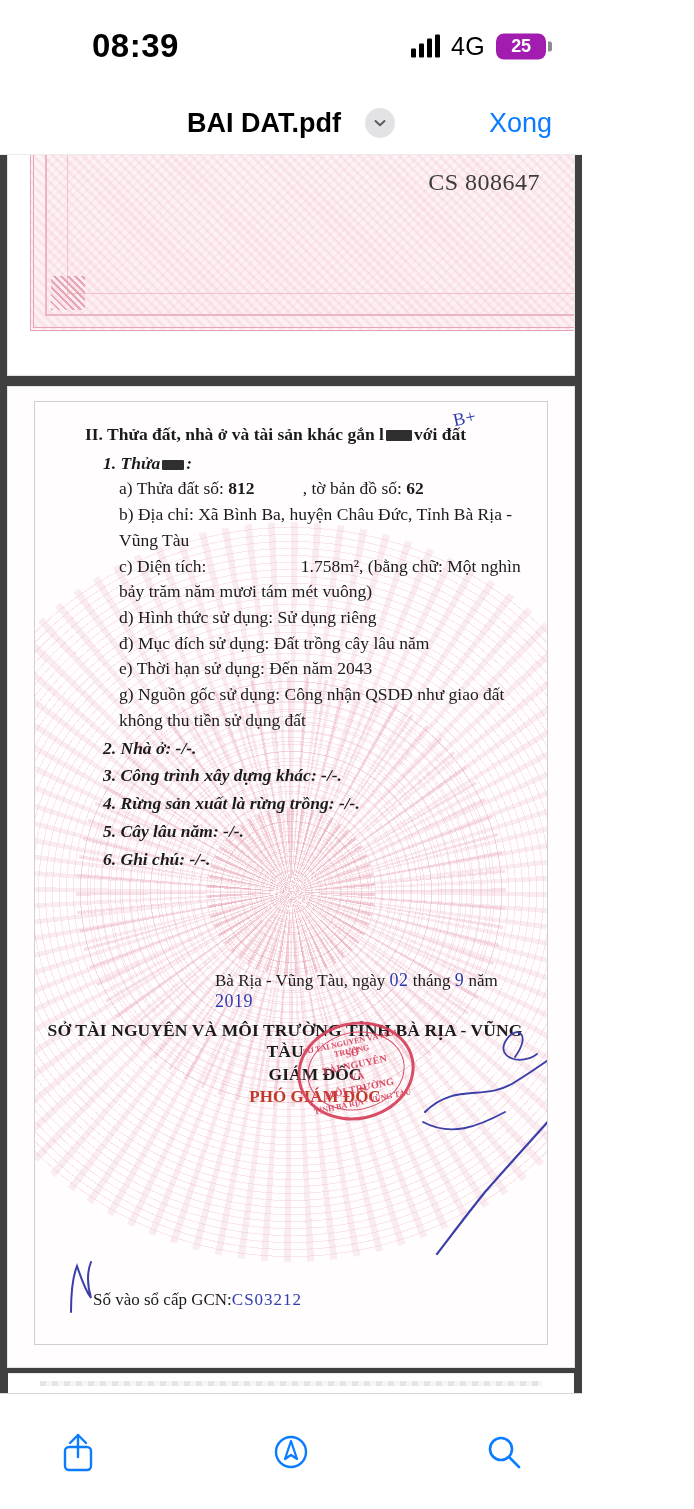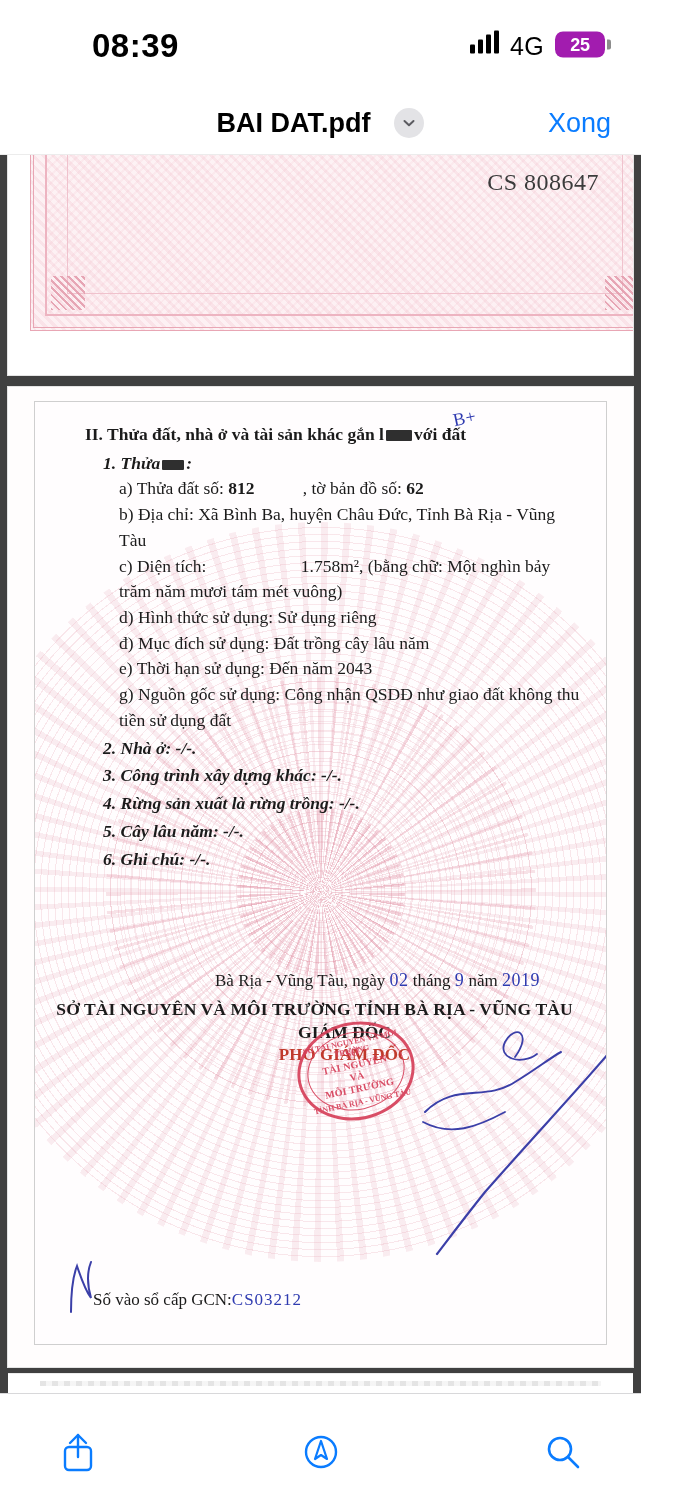--- a/index.html
+++ b/index.html
@@ -5,21 +5,21 @@
   * { box-sizing: border-box; margin: 0; padding: 0; }
   html, body {
     width: 694px;
     height: 1509px;
     background: #ffffff;
     font-family: "Liberation Sans", sans-serif;
     overflow: hidden;
   }
   .phone {
     position: relative;
-    width: 641px;
+    width: 582px;
     height: 1509px;
     background: #ffffff;
     display: flex;
     flex-direction: column;
   }
 
   
   .status-bar {
     height: 92px;
     flex: 0 0 92px;
@@ -34,20 +34,21 @@
     letter-spacing: 0.5px;
     color: #000;
     margin-left: 52px;
   }
   .status-right {
     position: absolute;
     right: 36px;
     top: 50%;
     transform: translateY(-50%);
     display: flex;
+    align-items: center;
     gap: 11px;
   }
   .signal-bars {
     display: flex;
     align-items: flex-end;
     gap: 3px;
     height: 22px;
   }
   .signal-bars i {
     display: block;

